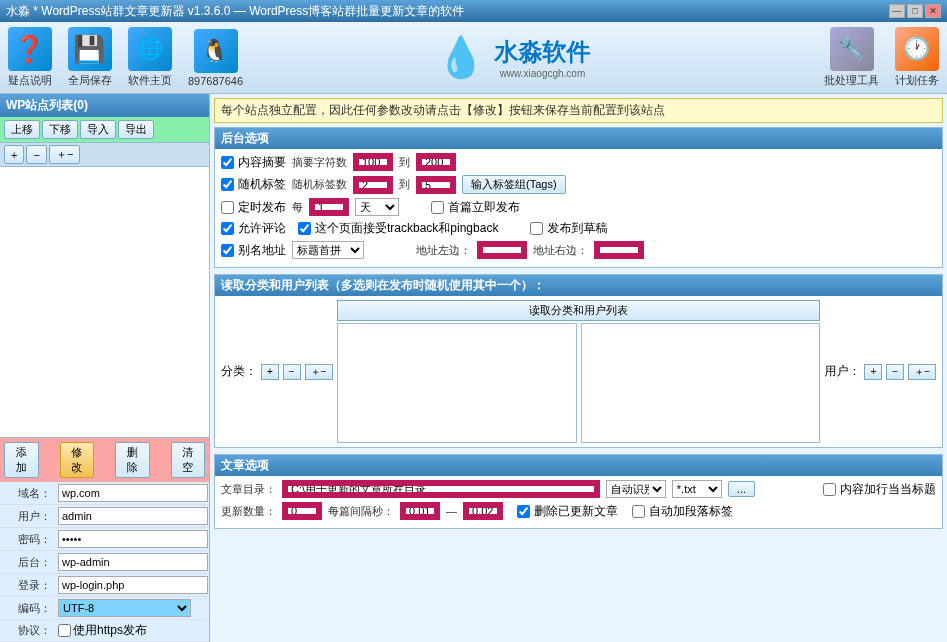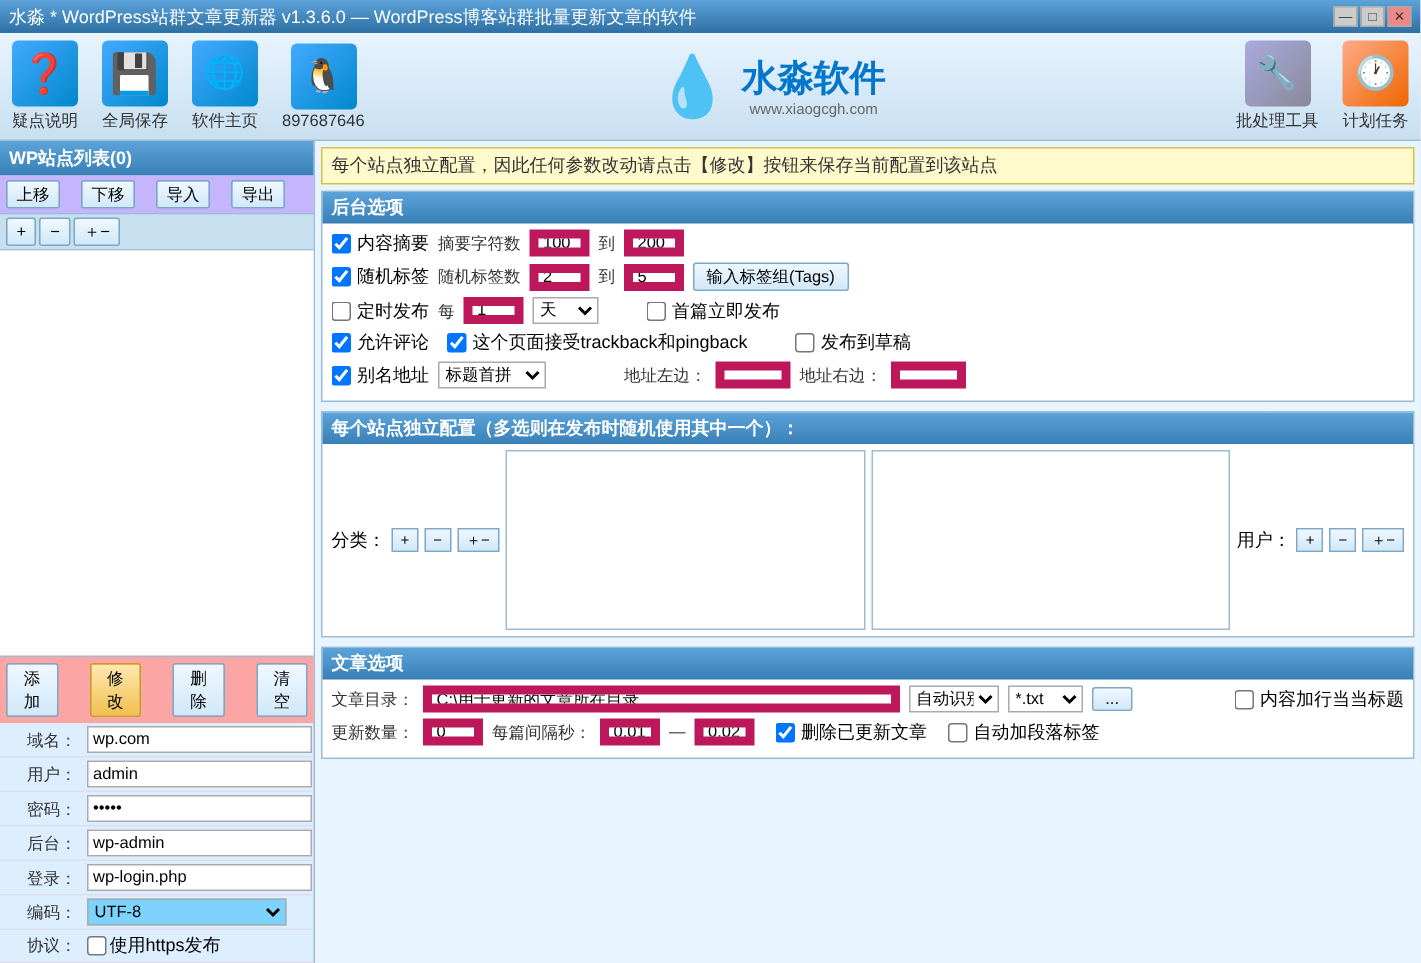--- a/index.html
+++ b/index.html
@@ -68,22 +68,22 @@
       background: linear-gradient(to bottom, #5ba3d9, #3a80b8);
       color: white;
       padding: 3px 6px;
       font-size: 12px;
       font-weight: bold;
       display: flex;
       align-items: center;
       justify-content: space-between;
     }
     .panel-btn-row {
-      display: flex; gap: 14px; padding: 3px 4px;
-      background: #c4b5fd;
+      display: flex; gap: 2px; padding: 3px 4px;
+      background: #86efac;
       border-bottom: 1px solid #9bbcd4;
     }
     .panel-btn {
       padding: 1px 6px;
       background: linear-gradient(to bottom, #f0f8ff, #d0e8f8);
       border: 1px solid #7aa8c8;
       font-size: 11px;
       cursor: pointer;
       border-radius: 2px;
     }
@@ -398,33 +398,34 @@
           <span class="form-label">地址左边：</span>
           <input class="form-input" style="width: 50px;">
           <span class="form-label">地址右边：</span>
           <input class="form-input" style="width: 50px;">
         </div>
       </div>
     </div>
 
     <div class="section-box">
       <div class="section-header">
-        <span>每个站点独立配置（多选则在发布时随机使用其中一个）：</span>
+        <span>读取分类和用户列表（多选则在发布时随机使用其中一个）：</span>
       </div>
       <div class="section-content" style="padding:4px 6px;">
         <div style="display:flex; align-items:stretch; gap:4px;">
 
           <div style="display:flex; align-items:center; gap:4px; flex-shrink:0;">
             <span>分类：</span>
             <button class="mini-btn">+</button>
             <button class="mini-btn">−</button>
             <button class="mini-btn">＋−</button>
           </div>
 
           <div style="flex:1; display:flex; flex-direction:column; gap:2px;">
+            <button class="read-btn">读取分类和用户列表</button>
             <div style="display:flex; gap:4px; flex:1;">
               <div style="flex:1; border:1px solid #9bbcd4; height:120px; background:white; overflow-y:auto;"></div>
               <div style="flex:1; border:1px solid #9bbcd4; height:120px; background:white; overflow-y:auto;"></div>
             </div>
           </div>
 
           <div style="display:flex; align-items:center; gap:4px; flex-shrink:0;">
             <span>用户：</span>
             <button class="mini-btn">+</button>
             <button class="mini-btn">−</button>

